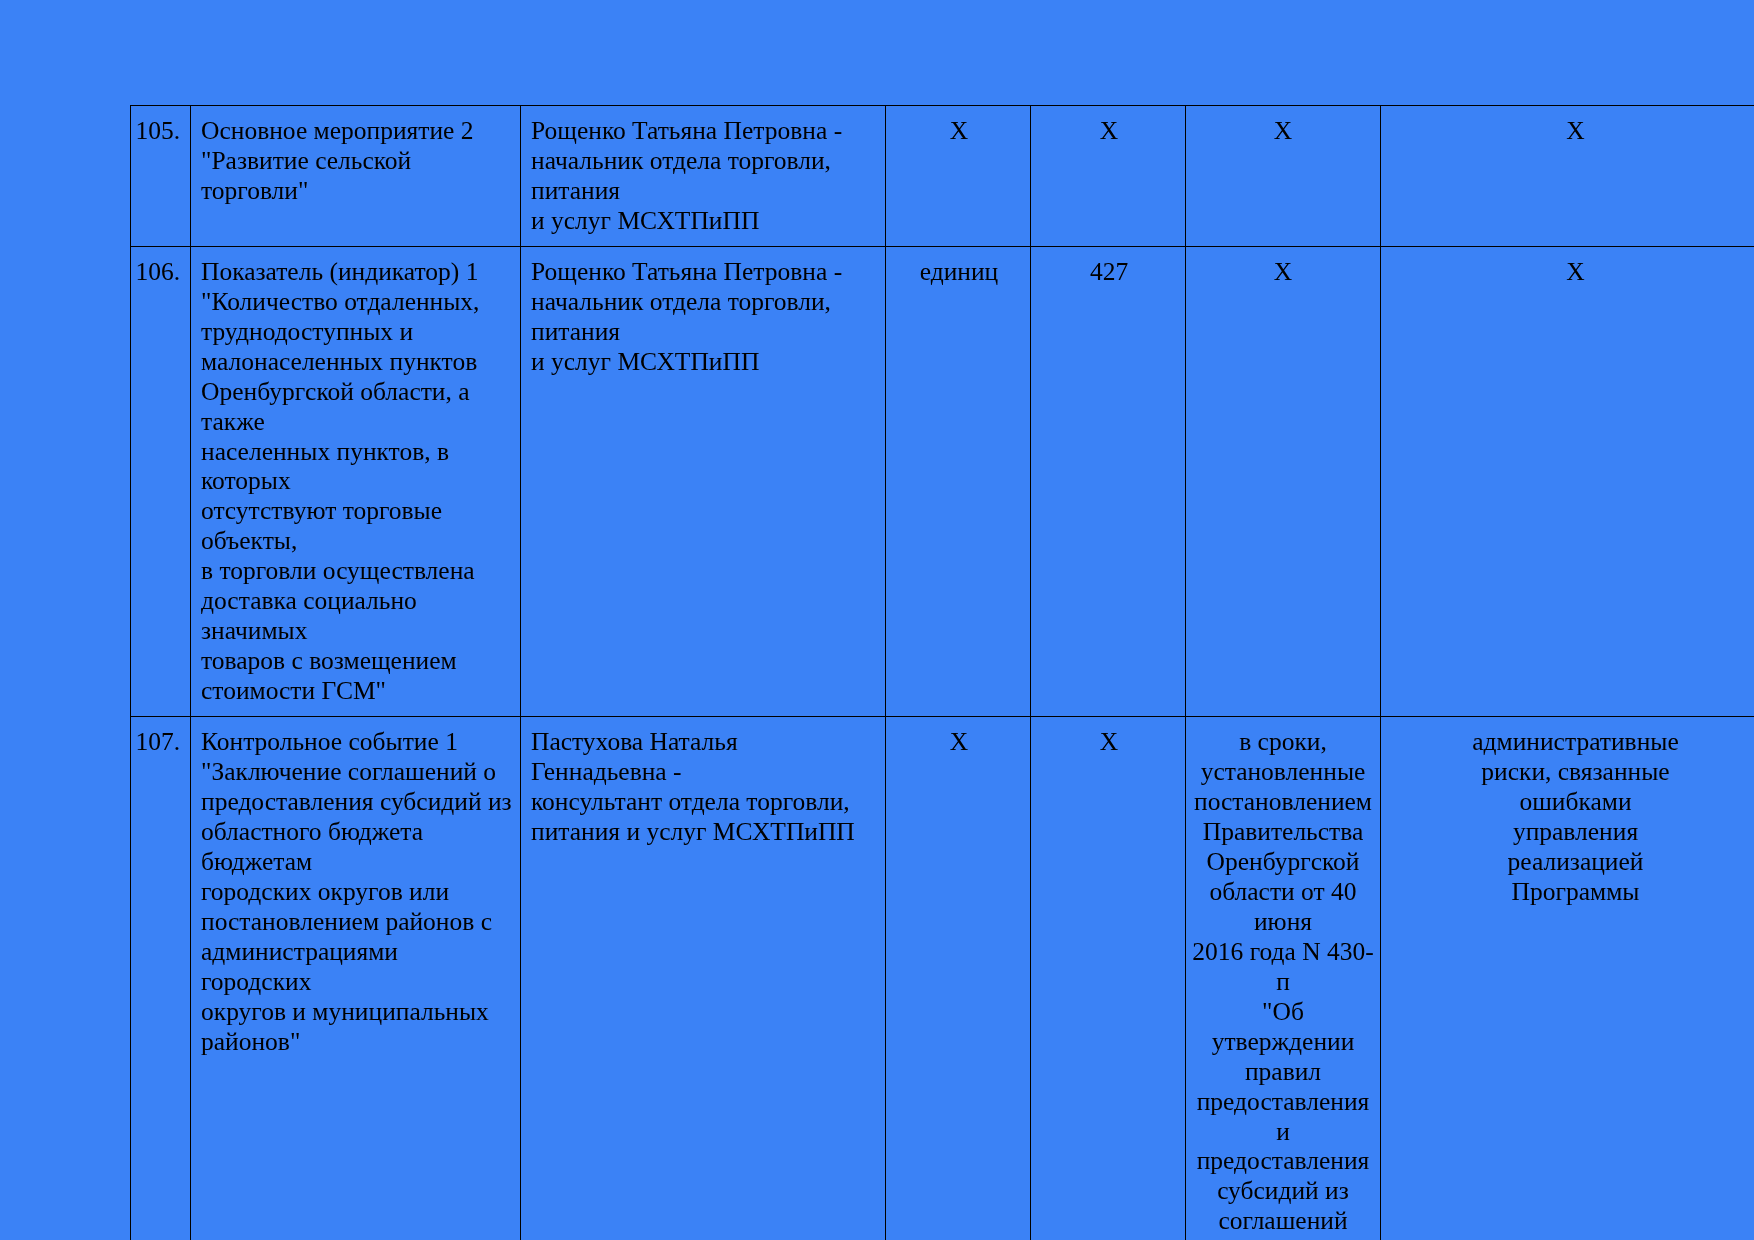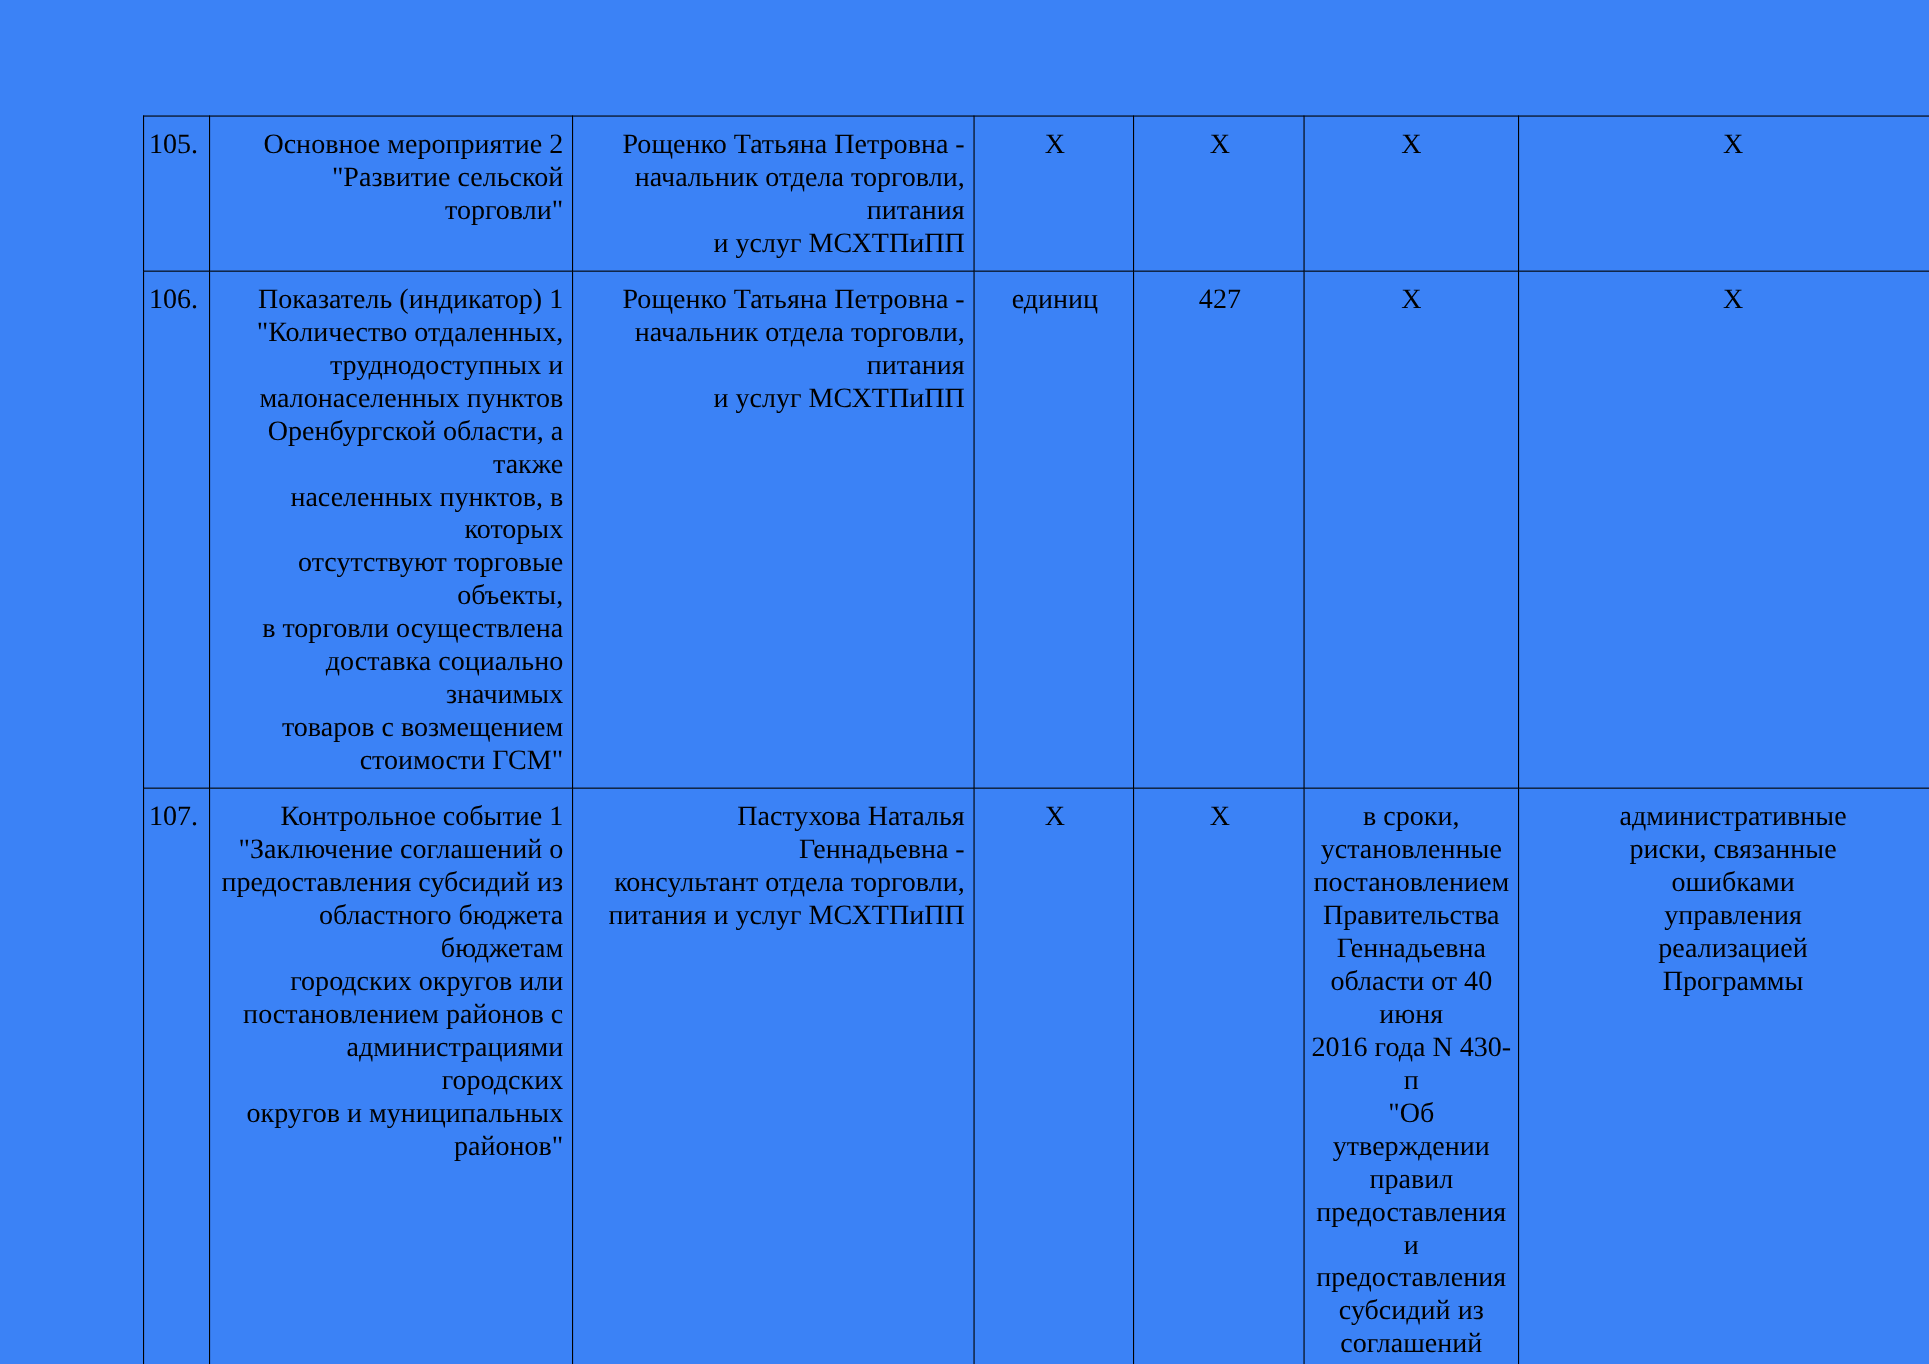--- a/index.html
+++ b/index.html
@@ -47,24 +47,24 @@
   col.c-term   { width: 195px; }
   col.c-risk   { width: 390px; }
 
   td.num {
     text-align: right;
     padding-right: 10px;
     padding-left: 4px;
     white-space: nowrap;
   }
   td.name {
-    text-align: right;
+    text-align: left;
   }
   td.resp {
-    text-align: right;
+    text-align: left;
   }
   td.center {
     text-align: center;
   }
   td.term {
     text-align: center;
     padding-left: 6px;
     padding-right: 6px;
   }
   td.risk {
@@ -162,21 +162,21 @@
             <span class="cellline">консультант отдела торговли,</span>
             <span class="cellline">питания и услуг МСХТПиПП</span>
           </td>
           <td class="center">X</td>
           <td class="center">X</td>
           <td class="term">
             <span class="cellline">в сроки,</span>
             <span class="cellline">установленные</span>
             <span class="cellline">постановлением</span>
             <span class="cellline">Правительства</span>
-            <span class="cellline">Геннадьевна</span>
+            <span class="cellline">Оренбургской</span>
             <span class="cellline">области от 40 июня</span>
             <span class="cellline">2016 года N 430-п</span>
             <span class="cellline">"Об утверждении</span>
             <span class="cellline">правил</span>
             <span class="cellline">предоставления и</span>
             <span class="cellline">предоставления</span>
             <span class="cellline">субсидий из</span>
             <span class="cellline">соглашений</span>
             <span class="cellline">бюджета бюджетам</span>
           </td>

